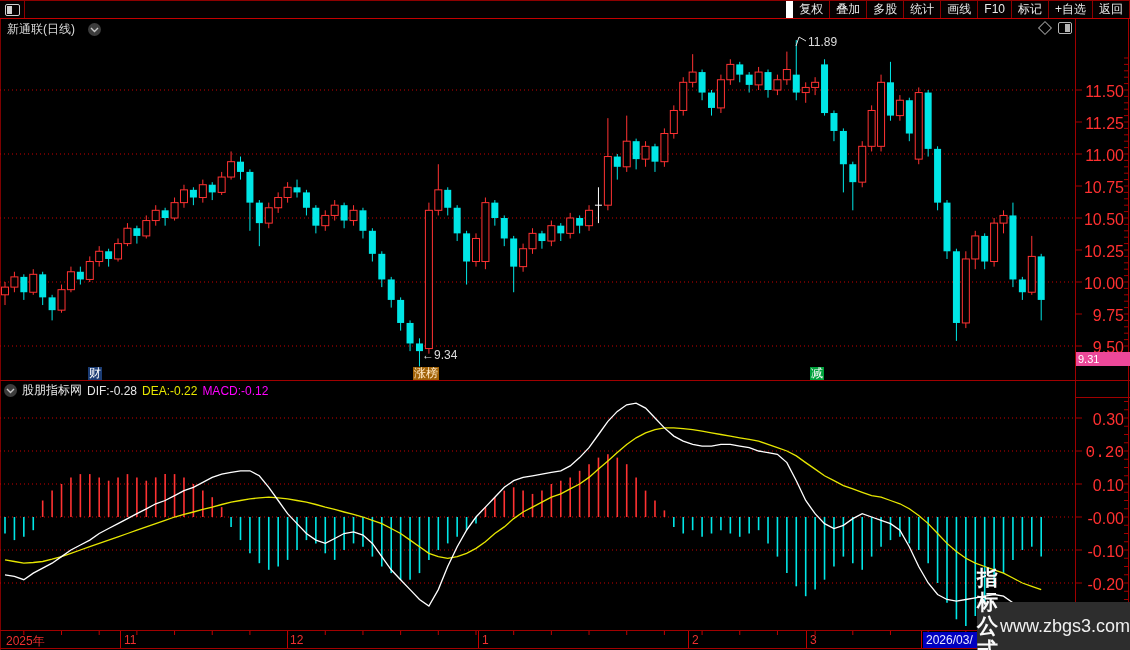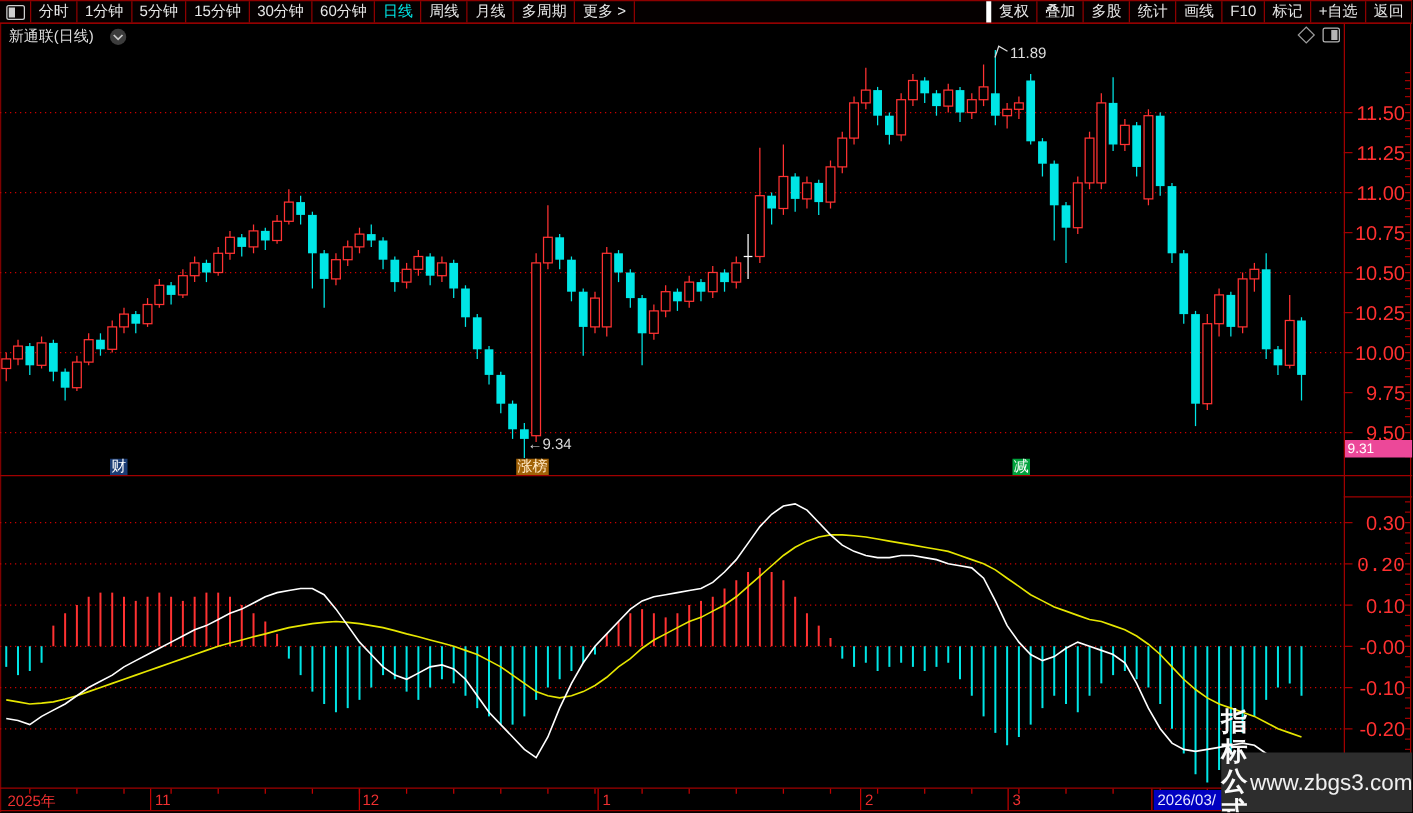--- a/index.html
+++ b/index.html
@@ -7,21 +7,21 @@
   #app{position:relative;width:1130px;height:650px;background:#000;overflow:hidden;}
   
   .topbar{position:absolute;left:0;top:0;width:1130px;height:19px;display:flex;box-sizing:border-box;
           border-top:1px solid #8e0000;border-bottom:1px solid #c40000;background:#050000;z-index:20;}
   .tb-item{font-size:12px;line-height:17px;color:#e8e8e8;padding:0 6px;border-right:1px solid #8e0000;white-space:nowrap;cursor:default;}
   .tb-item.active{color:#00e6e6;}
   .tb-iconbox{width:24px;display:flex;align-items:center;justify-content:center;border-right:1px solid #8e0000;}
   .win-icon{width:13px;height:10px;border:1px solid #cfcfcf;border-radius:2px;position:relative;}
   .win-icon::after{content:"";position:absolute;left:1px;top:1px;bottom:1px;width:5px;background:#cfcfcf;}
   .tb-right{margin-left:auto;display:flex;}
-  .tb-right .tb-item:first-child{border-left:4px solid #ffffff;font-family:Liberation Serif, serif;}
+  .tb-right .tb-item:first-child{border-left:7px solid #ffffff;font-family:Liberation Serif, serif;}
   
   .chart-title{position:absolute;left:7px;top:21px;font-size:12px;color:#dcdcdc;z-index:6;display:flex;align-items:center;gap:13px;}
   .cc{width:13px;height:13px;border-radius:50%;background:#3c3c3c;display:inline-flex;align-items:center;justify-content:center;}
   .corner-icons{position:absolute;right:58px;top:22px;z-index:6;display:flex;gap:8px;align-items:center;}
   .diamond{width:8px;height:8px;border:1px solid #9a9a9a;transform:rotate(45deg);}
   .split-rect{width:12px;height:10px;border:1px solid #b5b5b5;border-radius:2px;position:relative;}
   .split-rect::after{content:"";position:absolute;right:1px;top:1px;bottom:1px;width:5px;background:#b5b5b5;}
   
   .ind-header{position:absolute;left:4px;top:382px;font-size:12px;z-index:6;display:flex;align-items:center;gap:5px;}
   .ind-name{color:#e8e8e8;}
@@ -548,33 +548,20 @@
       </g>
       <g>
         <polyline points="796,46 799,37 806,41" fill="none" stroke="#dcdcdc" stroke-width="1"></polyline>
       </g>
     </svg>
 
   <div class="topbar">
     <div class="tb-iconbox">
       <span class="win-icon"></span>
     </div>
-    <div id="tb-left" style="display:flex">
-        <div class="tb-item">分时</div>
-        <div class="tb-item">1分钟</div>
-        <div class="tb-item">5分钟</div>
-        <div class="tb-item">15分钟</div>
-        <div class="tb-item">30分钟</div>
-        <div class="tb-item">60分钟</div>
-        <div class="tb-item active">日线</div>
-        <div class="tb-item">周线</div>
-        <div class="tb-item">月线</div>
-        <div class="tb-item">多周期</div>
-        <div class="tb-item">更多 &gt;</div>
-      </div>
     <div class="tb-right" id="tb-right">
         <div class="tb-item">复权</div>
         <div class="tb-item">叠加</div>
         <div class="tb-item">多股</div>
         <div class="tb-item">统计</div>
         <div class="tb-item">画线</div>
         <div class="tb-item">F10</div>
         <div class="tb-item">标记</div>
         <div class="tb-item">+自选</div>
         <div class="tb-item">返回</div>
@@ -593,20 +580,31 @@
   <div class="corner-icons">
     <span class="diamond"></span>
     <span class="split-rect"></span>
   </div>
 
   <div class="anno" style="left:808px;top:35px">11.89</div>
   <div class="anno" style="left:422px;top:348px">←9.34</div>
 
   <div class="last-price">9.31</div>
 
+  <div class="ind-header">
+    <span class="cc">
+      <svg width="9" height="6">
+          <path d="M1 1 L4.5 4.5 L8 1" stroke="#c8c8c8" fill="none" stroke-width="1.4"></path>
+        </svg>
+    </span>
+    <span class="ind-name">股朋指标网</span>
+    <span class="ind-dif">DIF:-0.28</span>
+    <span class="ind-dea">DEA:-0.22</span>
+    <span class="ind-macd">MACD:-0.12</span>
+  </div>
 
   <div class="t-label" style="left:6px">2025年</div>
   <div id="month-labels">
       <div class="t-label" style="left: 124px;">11</div>
       <div class="t-label" style="left: 290px;">12</div>
       <div class="t-label" style="left: 482px;">1</div>
       <div class="t-label" style="left: 692px;">2</div>
       <div class="t-label" style="left: 810px;">3</div>
     </div>
   <div class="date-box">2026/03/</div>

